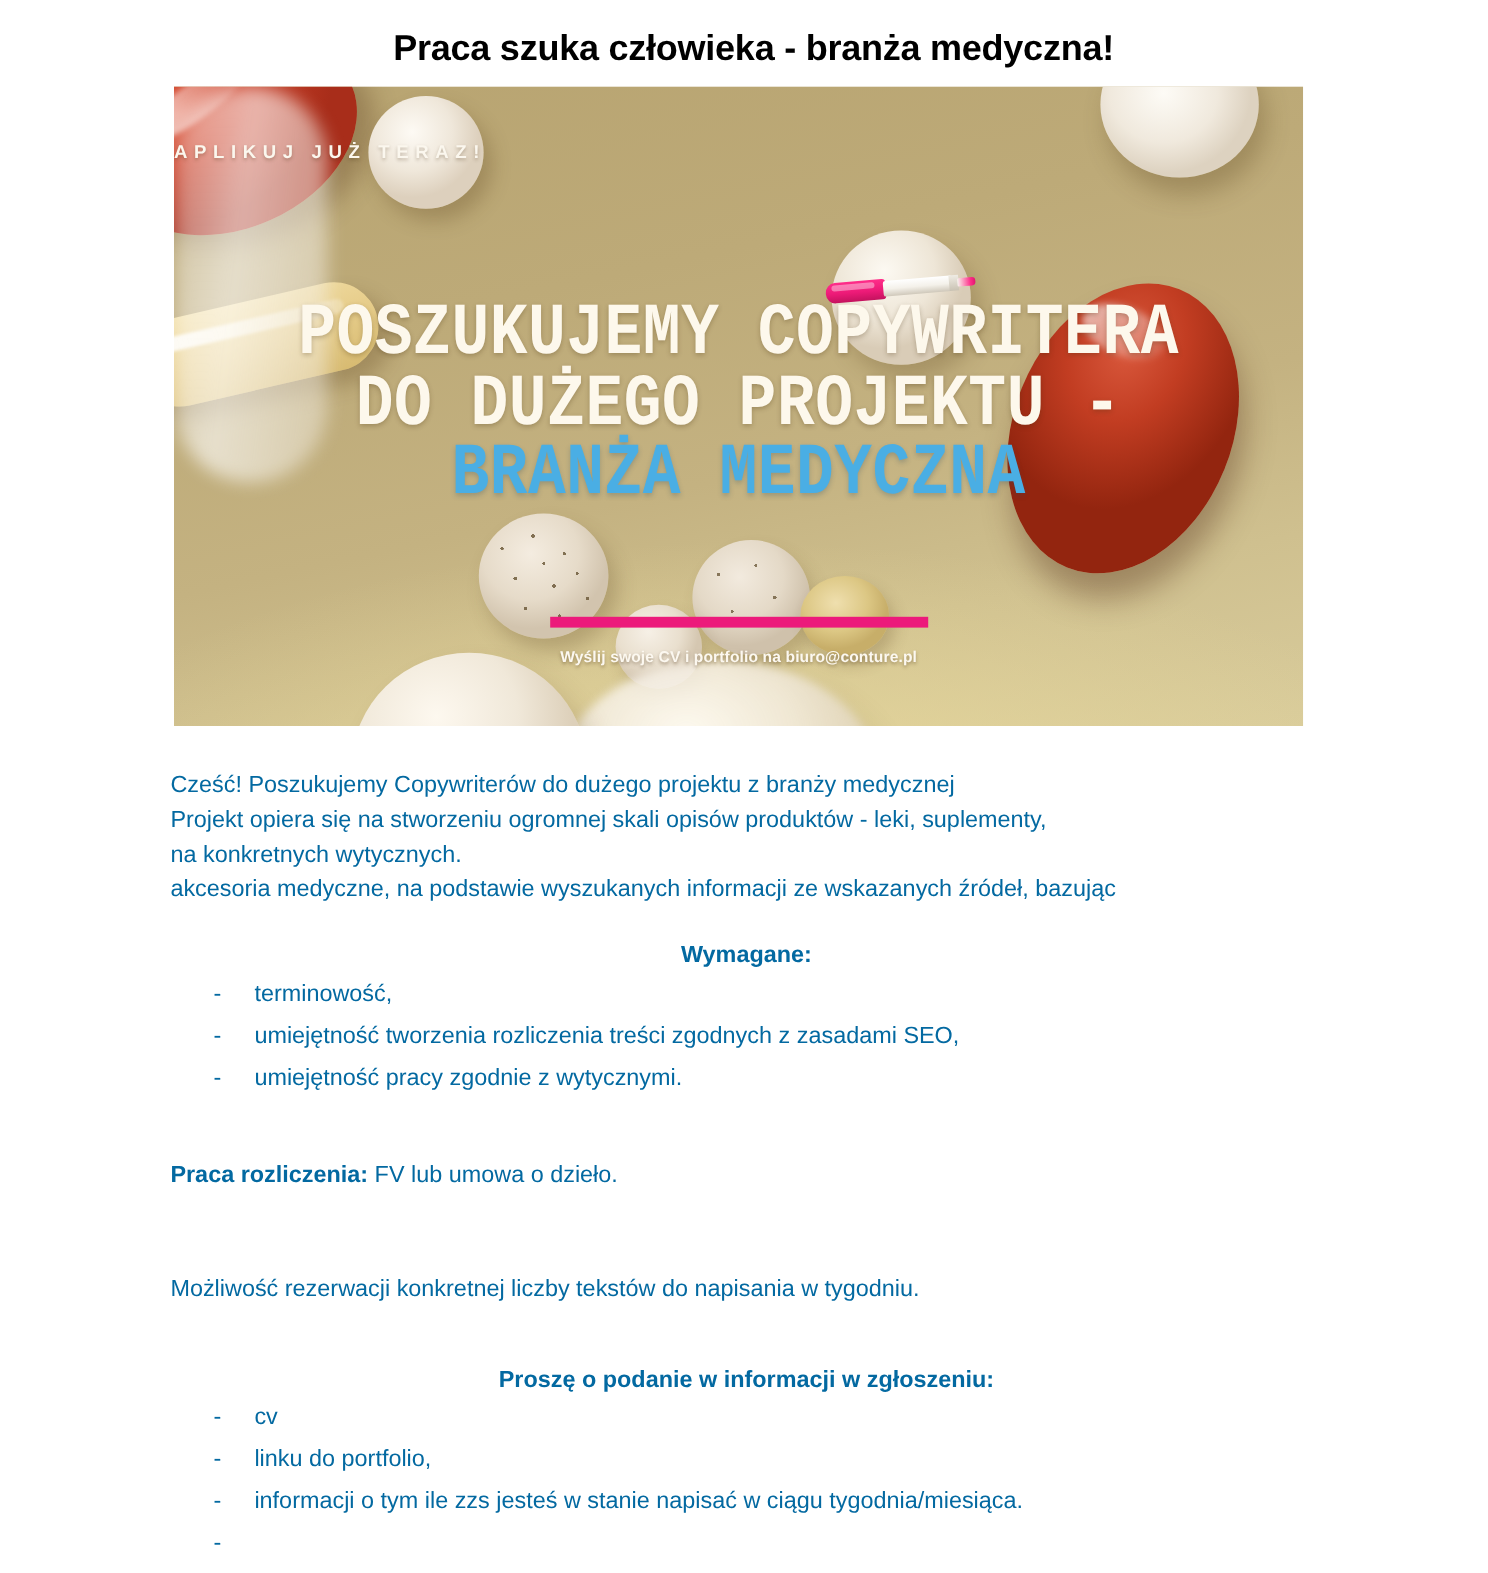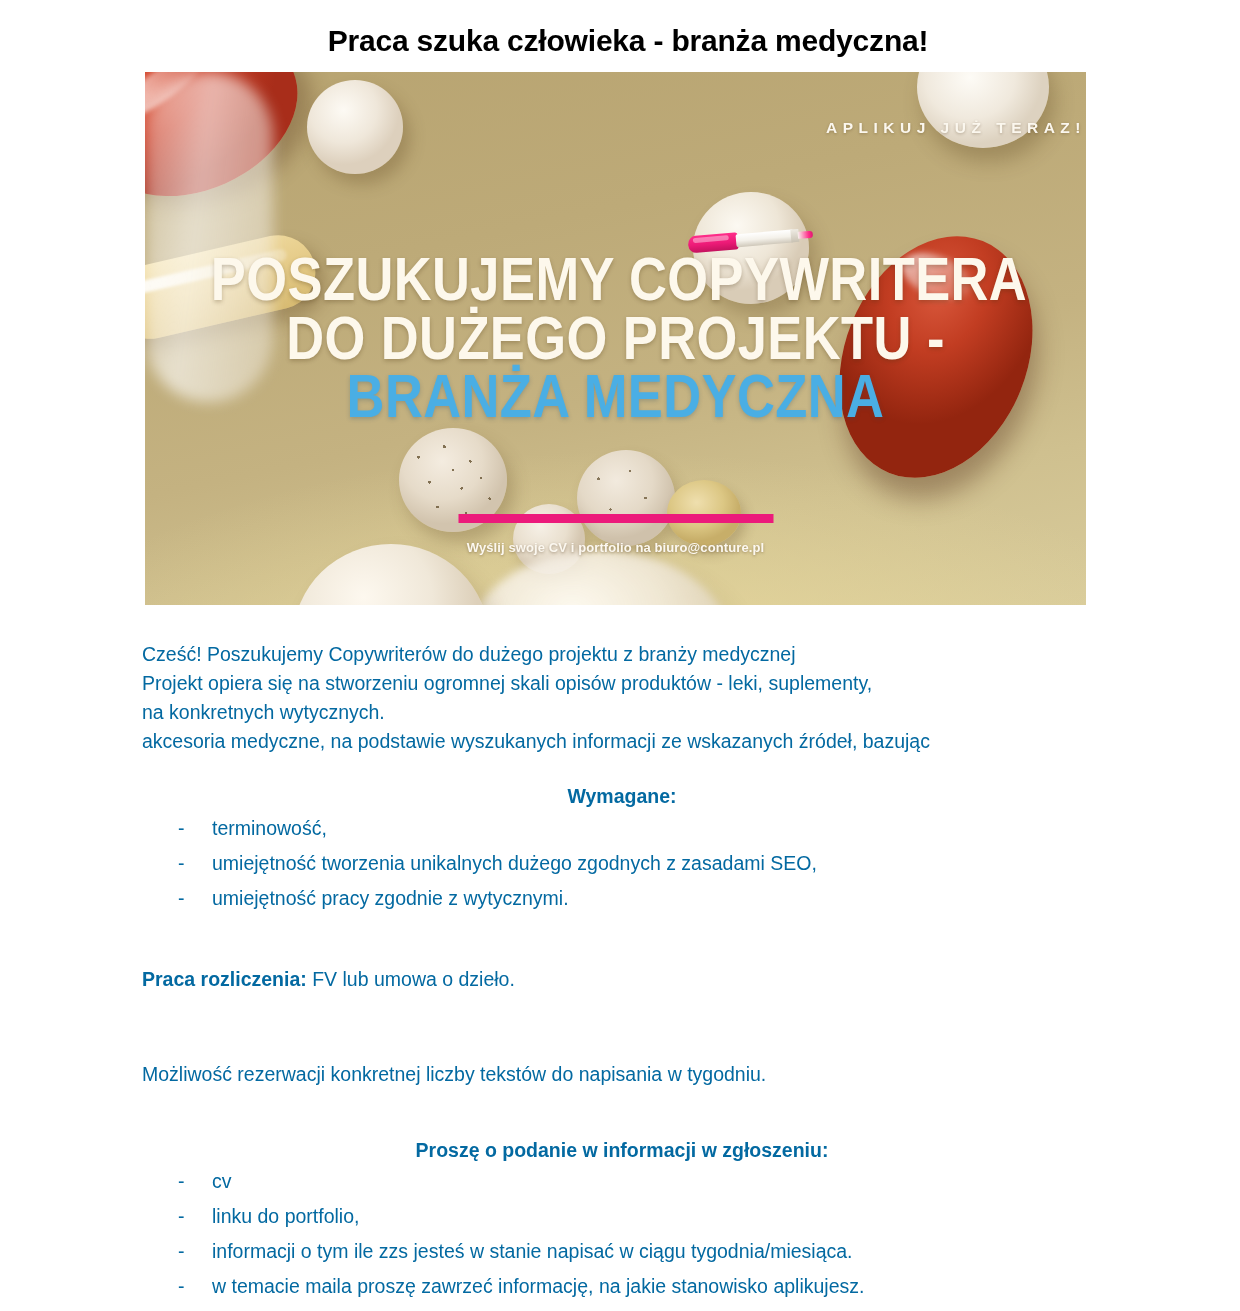--- a/index.html
+++ b/index.html
@@ -242,34 +242,34 @@
     position: absolute; left: 110px; top: 6px;
     width: 15px; height: 7px;
     border-radius: 1px 3px 3px 1px;
     background: linear-gradient(90deg,#f7f4ee 0%,#ff2e8a 72%,#e0176f 100%);
   }
 
   
   .banner-kicker {
     position: absolute;
     left: 0; right: 0; top: 47px;
-    text-align: right;
+    text-align: left;
     color: #fbf7ee;
     font-size: 15.5px;
     font-weight: bold;
     letter-spacing: 5.5px;
     z-index: 6;
     text-shadow: 0 1px 3px rgba(70,45,15,0.30);
   }
   .banner-headline {
     position: absolute;
     left: 0; right: 0; top: 178px;
     z-index: 6;
     text-align: center;
-    font-family: Liberation Sans, sans-serif;
+    font-family: Liberation Mono, monospace;
   }
   .hl-line {
     display: block;
     color: #fdf8ec;
     font-weight: bold;
     font-size: 61px;
     line-height: 0.96;
     letter-spacing: 0.5px;
     transform: scaleX(0.86);
     text-shadow: 0 2px 5px rgba(70,45,15,0.28);
@@ -389,21 +389,21 @@
   <div class="spacer"></div>
 
   <p class="section-head">Wymagane:</p>
   <ul class="bullets">
     <li>
       <span class="dash">-</span>
       <span>terminowość,</span>
     </li>
     <li>
       <span class="dash">-</span>
-      <span>umiejętność tworzenia unikalnych dużego zgodnych z zasadami SEO,</span>
+      <span>umiejętność tworzenia rozliczenia treści zgodnych z zasadami SEO,</span>
     </li>
     <li>
       <span class="dash">-</span>
       <span>umiejętność pracy zgodnie z wytycznymi.</span>
     </li>
   </ul>
 
   <div class="spacer"></div>
 
   <p>
@@ -426,17 +426,16 @@
     <li>
       <span class="dash">-</span>
       <span>linku do portfolio,</span>
     </li>
     <li>
       <span class="dash">-</span>
       <span>informacji o tym ile zzs jesteś w stanie napisać w ciągu tygodnia/miesiąca.</span>
     </li>
     <li>
       <span class="dash">-</span>
-      <span>w temacie maila proszę zawrzeć informację, na jakie stanowisko aplikujesz.</span>
     </li>
   </ul>
 
 </div>
 
 </body></html>

